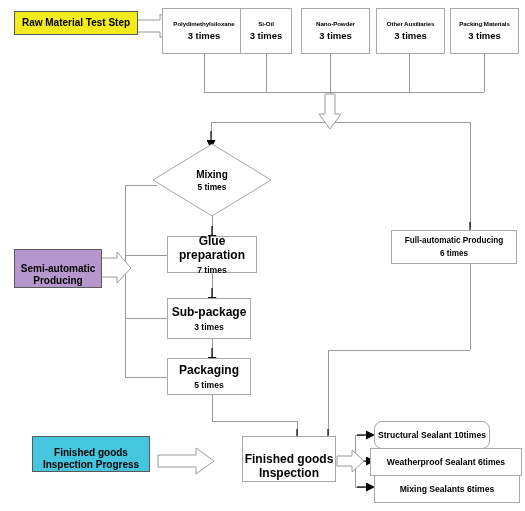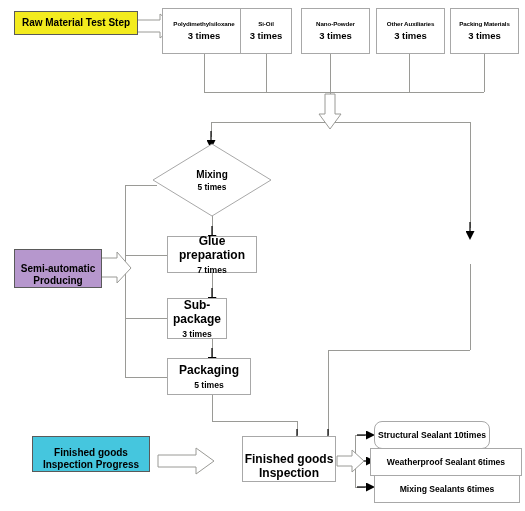--- a/index.html
+++ b/index.html
@@ -185,30 +185,34 @@
   <div class="node legend purple twoline" style="left:14px;top:249px;width:88px;height:39px;">
     <span>Semi-automatic
 Producing</span>
   </div>
 
   <div class="node boxnode proc" style="left:167px;top:236px;width:90px;height:37px;">
     <span class="t1">Glue  preparation</span>
     <span class="t2">7 times</span>
   </div>
 
-  <div class="node boxnode proc" style="left:167px;top:298px;width:60px;height:41px;">
+  <div class="node boxnode proc" style="left:167px;top:298px;width:84px;height:41px;">
     <span class="t1">Sub-package</span>
     <span class="t2">3 times</span>
   </div>
 
   <div class="node boxnode proc" style="left:167px;top:358px;width:84px;height:37px;">
     <span class="t1">Packaging</span>
     <span class="t2">5 times</span>
   </div>
 
+  <div class="node boxnode proc fullauto" style="left:391px;top:230px;width:126px;height:34px;">
+    <span class="t1">Full-automatic Producing</span>
+    <span class="t2">6 times</span>
+  </div>
 
   <div class="node legend cyan twoline" style="left:32px;top:436px;width:118px;height:36px;">
     <span>Finished goods
 Inspection Progress</span>
   </div>
 
   <div class="node boxnode proc twoline" style="left:242px;top:436px;width:94px;height:46px;">
     <span class="t1">Finished goods
 Inspection</span>
   </div>

